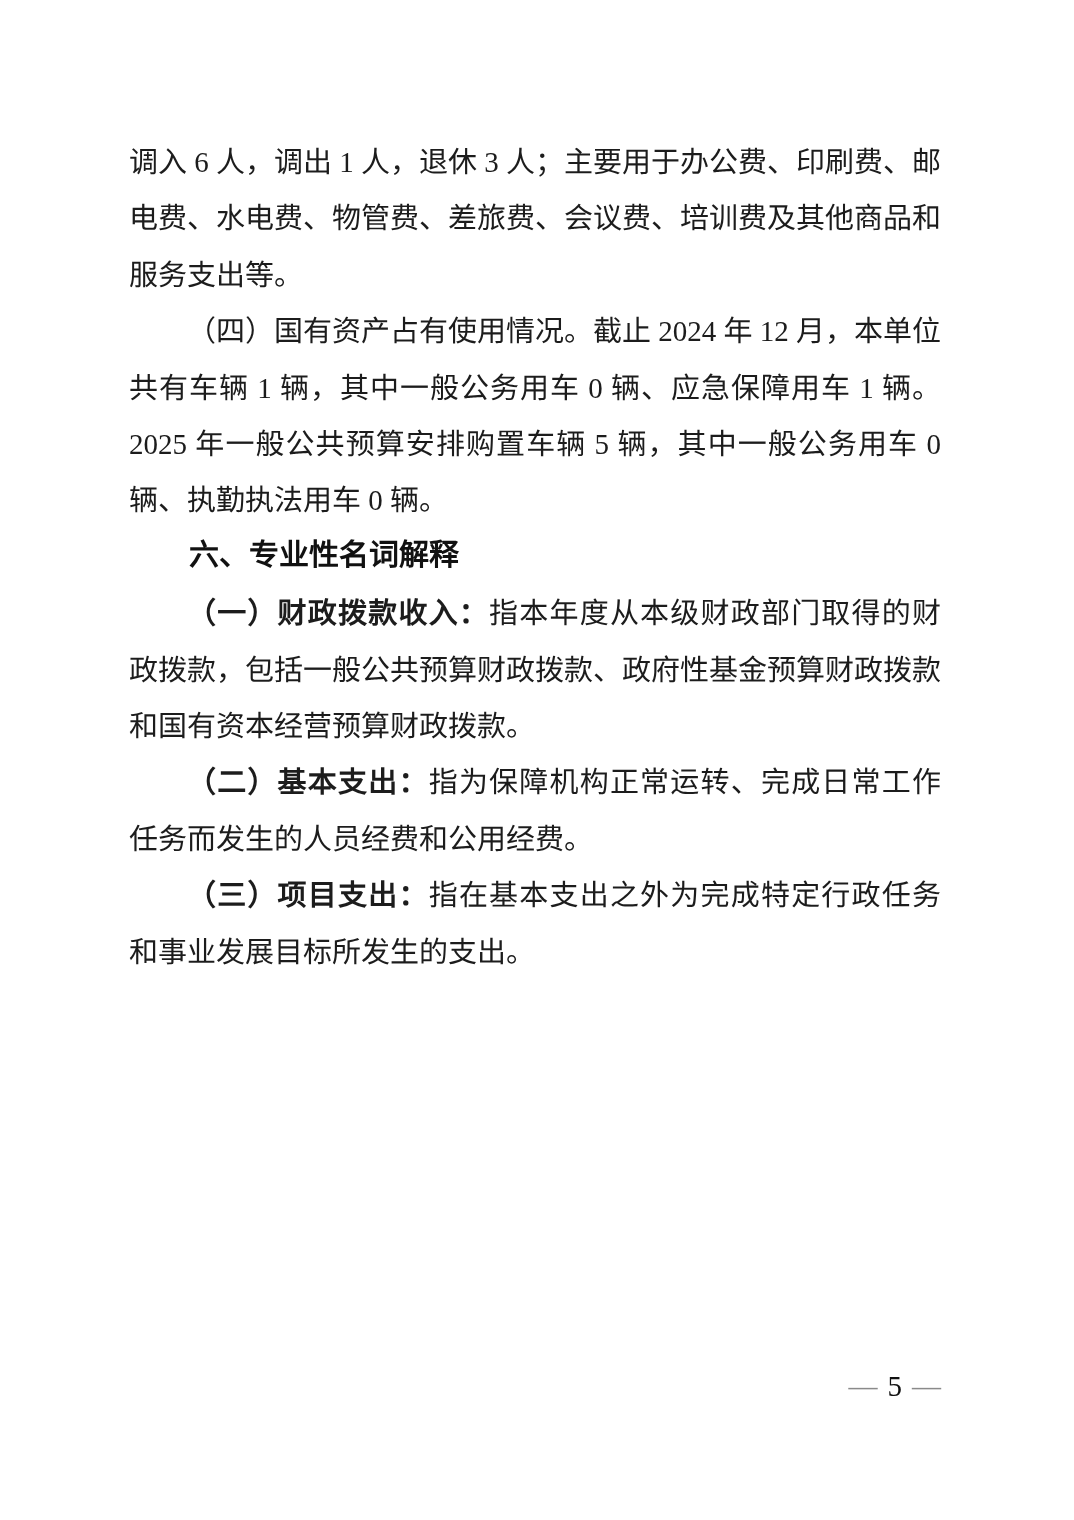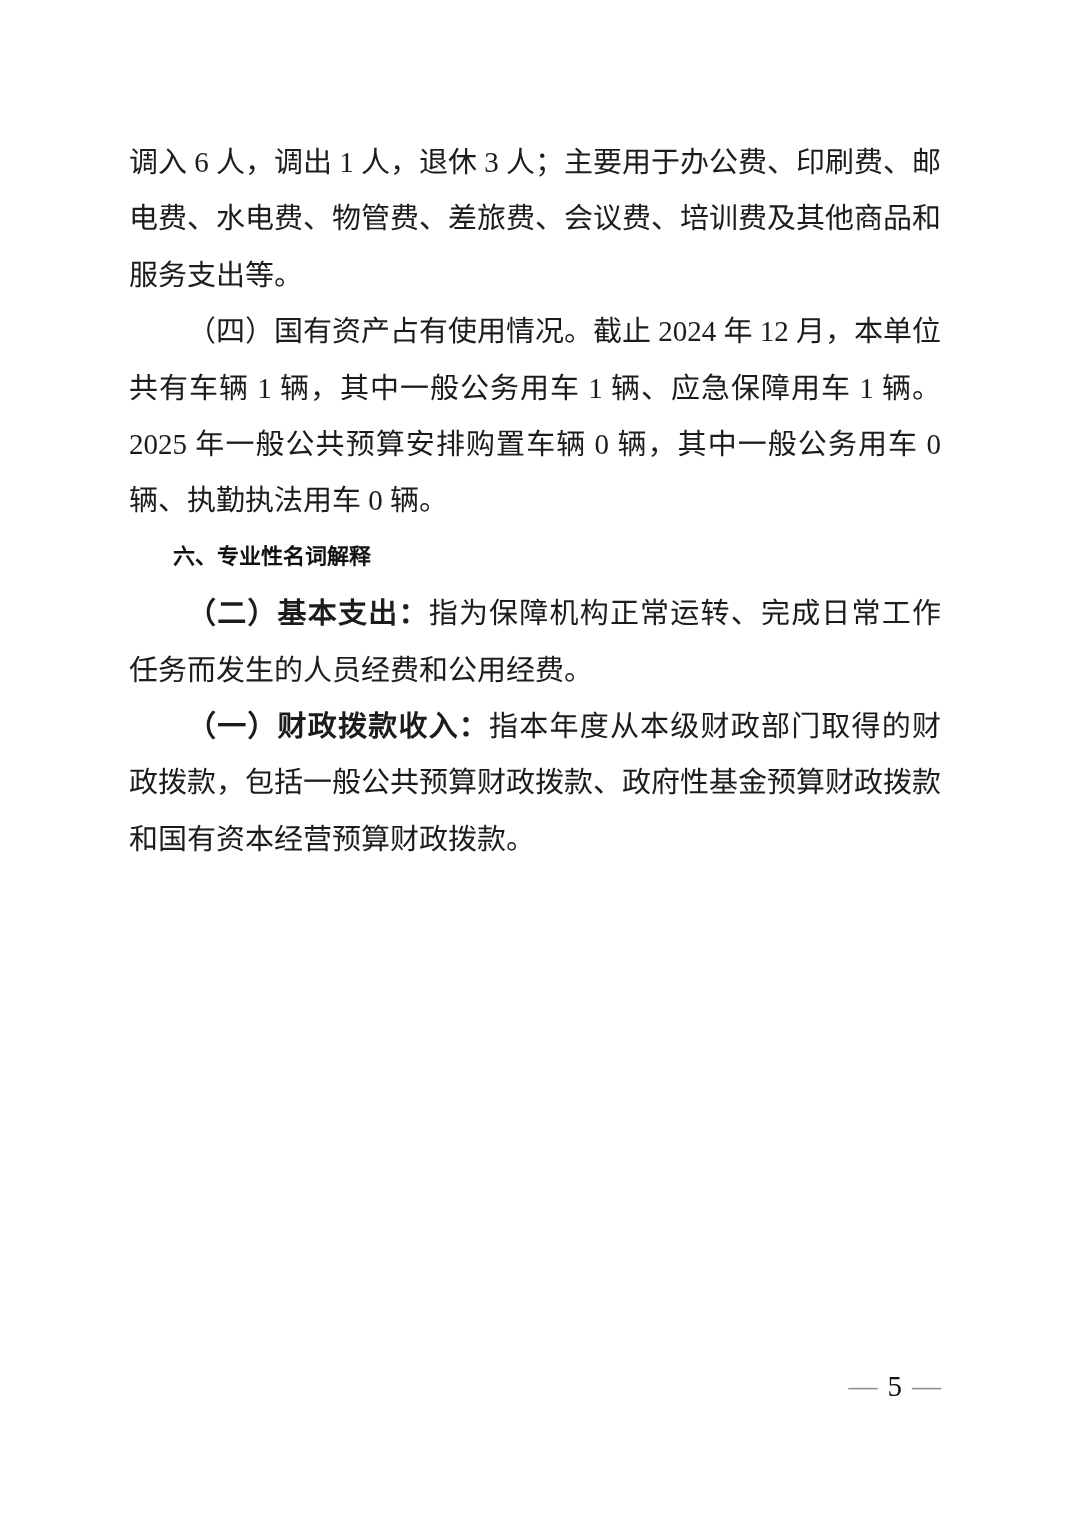--- a/index.html
+++ b/index.html
@@ -29,24 +29,24 @@
     text-align: justify;
     text-justify: inter-character;
     word-break: normal;
     color: #1c1c1c;
   }
   .indent { text-indent: 2em; }
   
   .shift { padding-left: 11px; }
   .heading {
     margin: 0;
-    font-size: 22px;
+    font-size: 30px;
     line-height: 56.4px;
     font-weight: bold;
-    font-family: Liberation Sans, sans-serif;
+    font-family: Liberation Mono, monospace;
     text-indent: 2em;
     color: #111111;
   }
   .term { font-weight: bold; }
   .footer {
     position: absolute;
     top: 1366px;
     right: 133px;
     font-size: 29px;
     line-height: 40px;
@@ -64,27 +64,28 @@
 </head>
 <body>
 
 <div class="page">
   <div class="content">
 
     <p class="para">调入 6 人，调出 1 人，退休 3 人；主要用于办公费、印刷费、邮电费、水电费、物管费、差旅费、会议费、培训费及其他商品和服务支出等。</p>
 
 
 
-    <p class="para indent">（四）国有资产占有使用情况。截止 2024 年 12 月，本单位共有车辆 1 辆，其中一般公务用车 1 辆、应急保障用车 1 辆。2025 年一般公共预算安排购置车辆 0 辆，其中一般公务用车 0 辆、执勤执法用车 0 辆。</p>
+    <p class="para indent">（四）国有资产占有使用情况。截止 2024 年 12 月，本单位共有车辆 1 辆，其中一般公务用车 0 辆、应急保障用车 1 辆。2025 年一般公共预算安排购置车辆 5 辆，其中一般公务用车 0 辆、执勤执法用车 0 辆。</p>
 
     <h2 class="heading">六、专业性名词解释</h2>
 
+    <p class="para indent"><span class="term">（一）财政拨款收入：</span><span>指本年度从本级财政部门取得的财政拨款，包括一般公共预算财政拨款、政府性基金预算财政拨款和国有资本经营预算财政拨款。</span></p>
+
     <p class="para indent"><span class="term">（二）基本支出：</span><span>指为保障机构正常运转、完成日常工作任务而发生的人员经费和公用经费。</span></p>
 
-    <p class="para indent"><span class="term">（一）财政拨款收入：</span><span>指本年度从本级财政部门取得的财政拨款，包括一般公共预算财政拨款、政府性基金预算财政拨款和国有资本经营预算财政拨款。</span></p>
-
+    <p class="para indent"><span class="term">（三）项目支出：</span><span>指在基本支出之外为完成特定行政任务和事业发展目标所发生的支出。</span></p>
 
   </div>
 
   <div class="footer">
     <span class="dash">—</span><span class="pagenum">5</span><span class="dash">—</span>
   </div>
 </div>
 
 </body></html>

